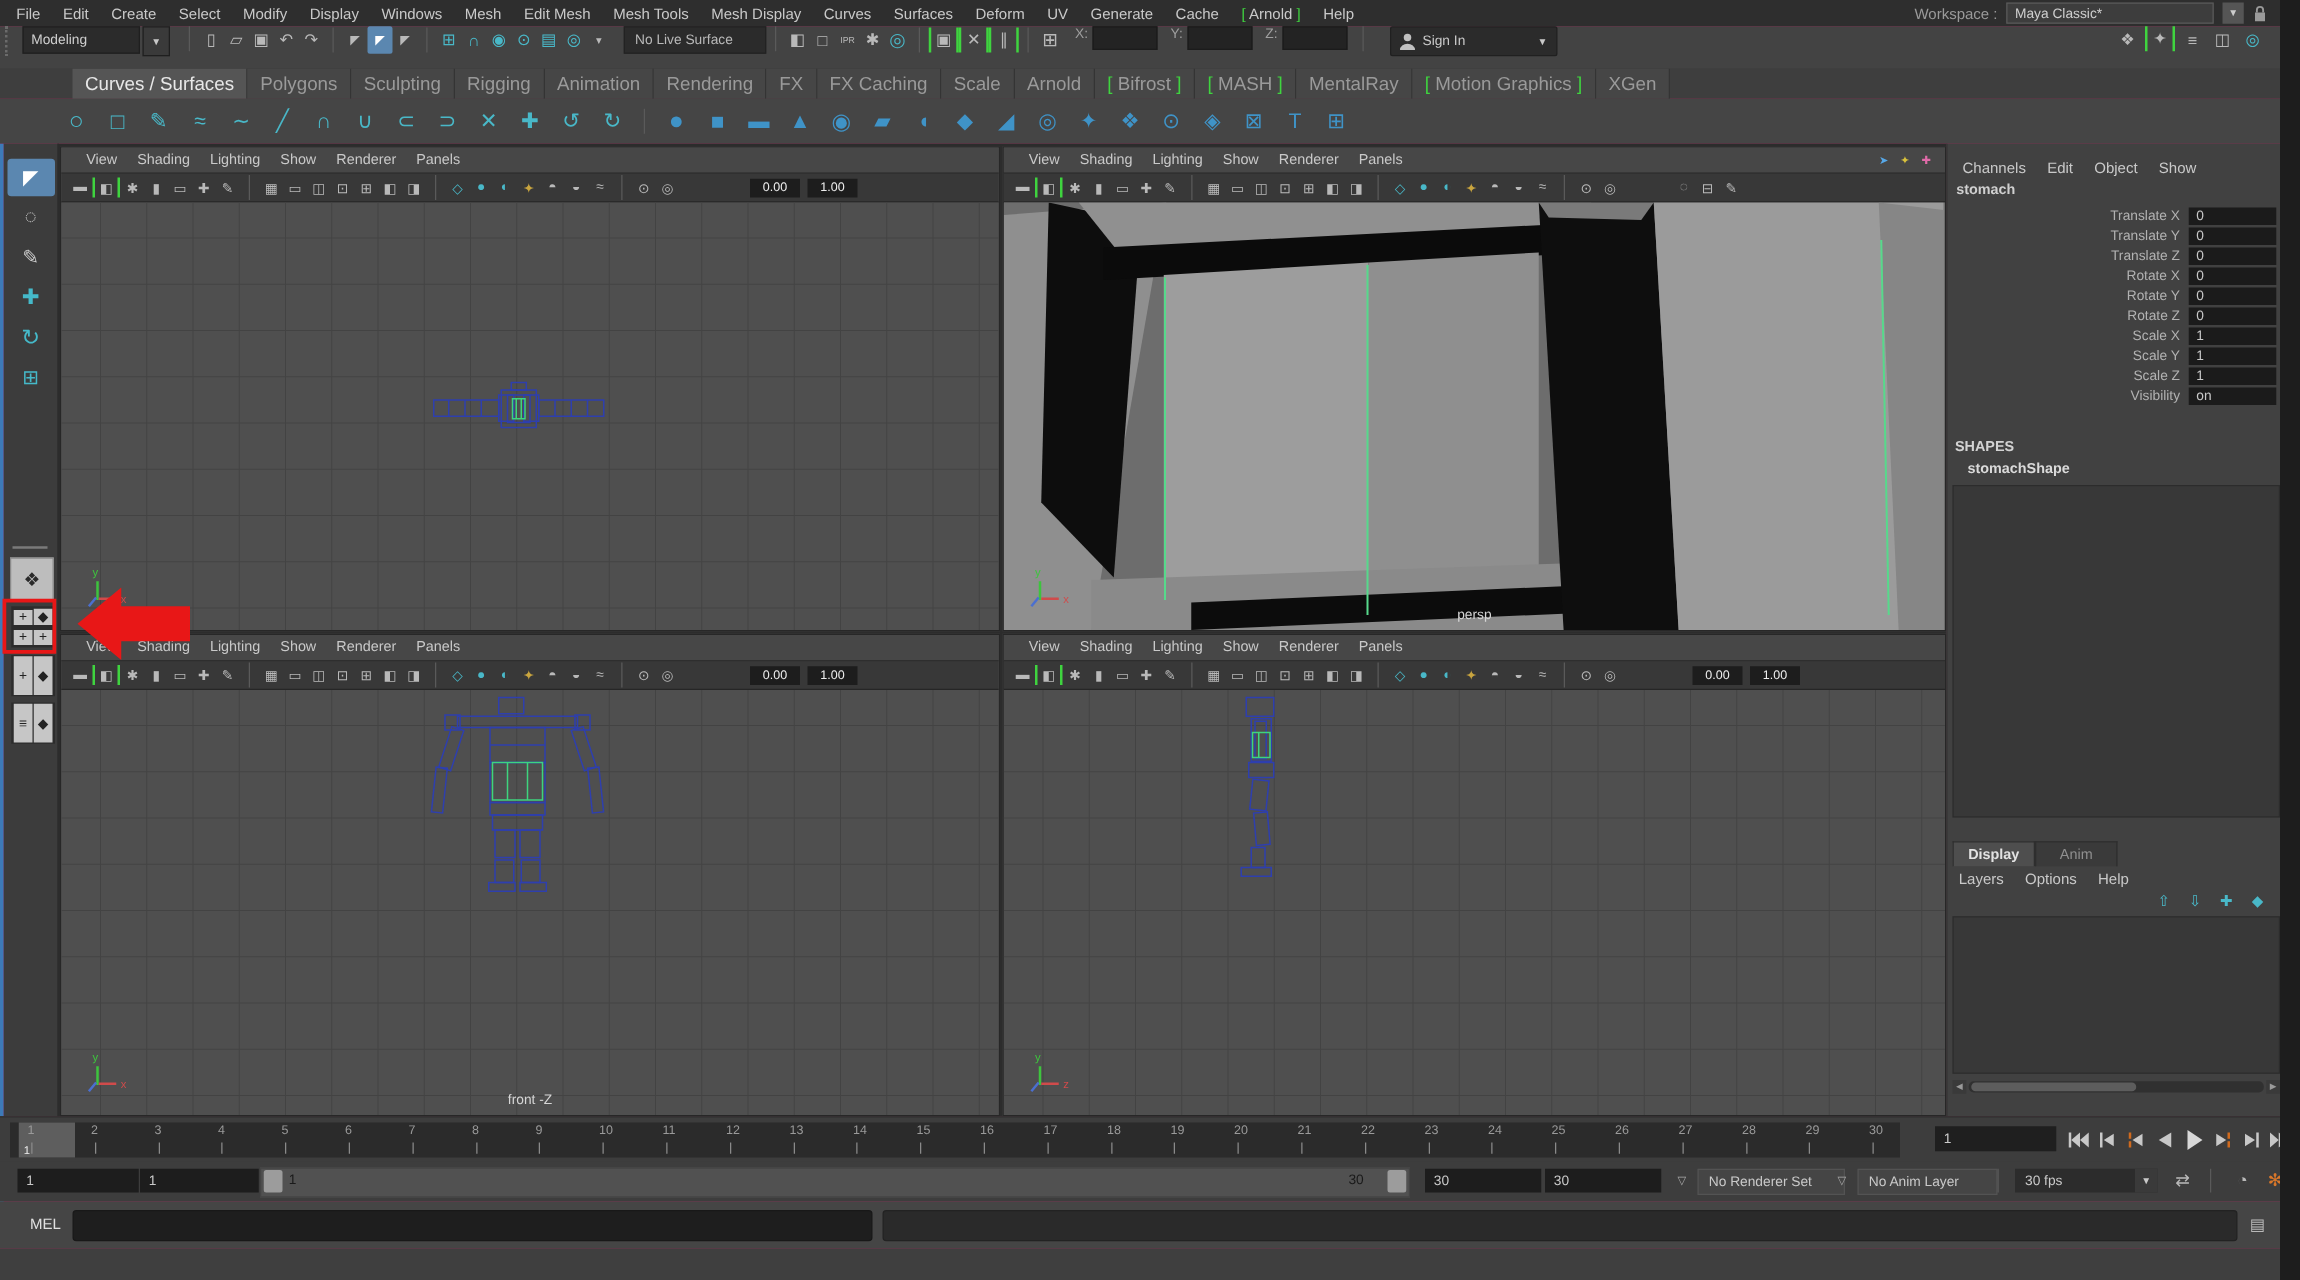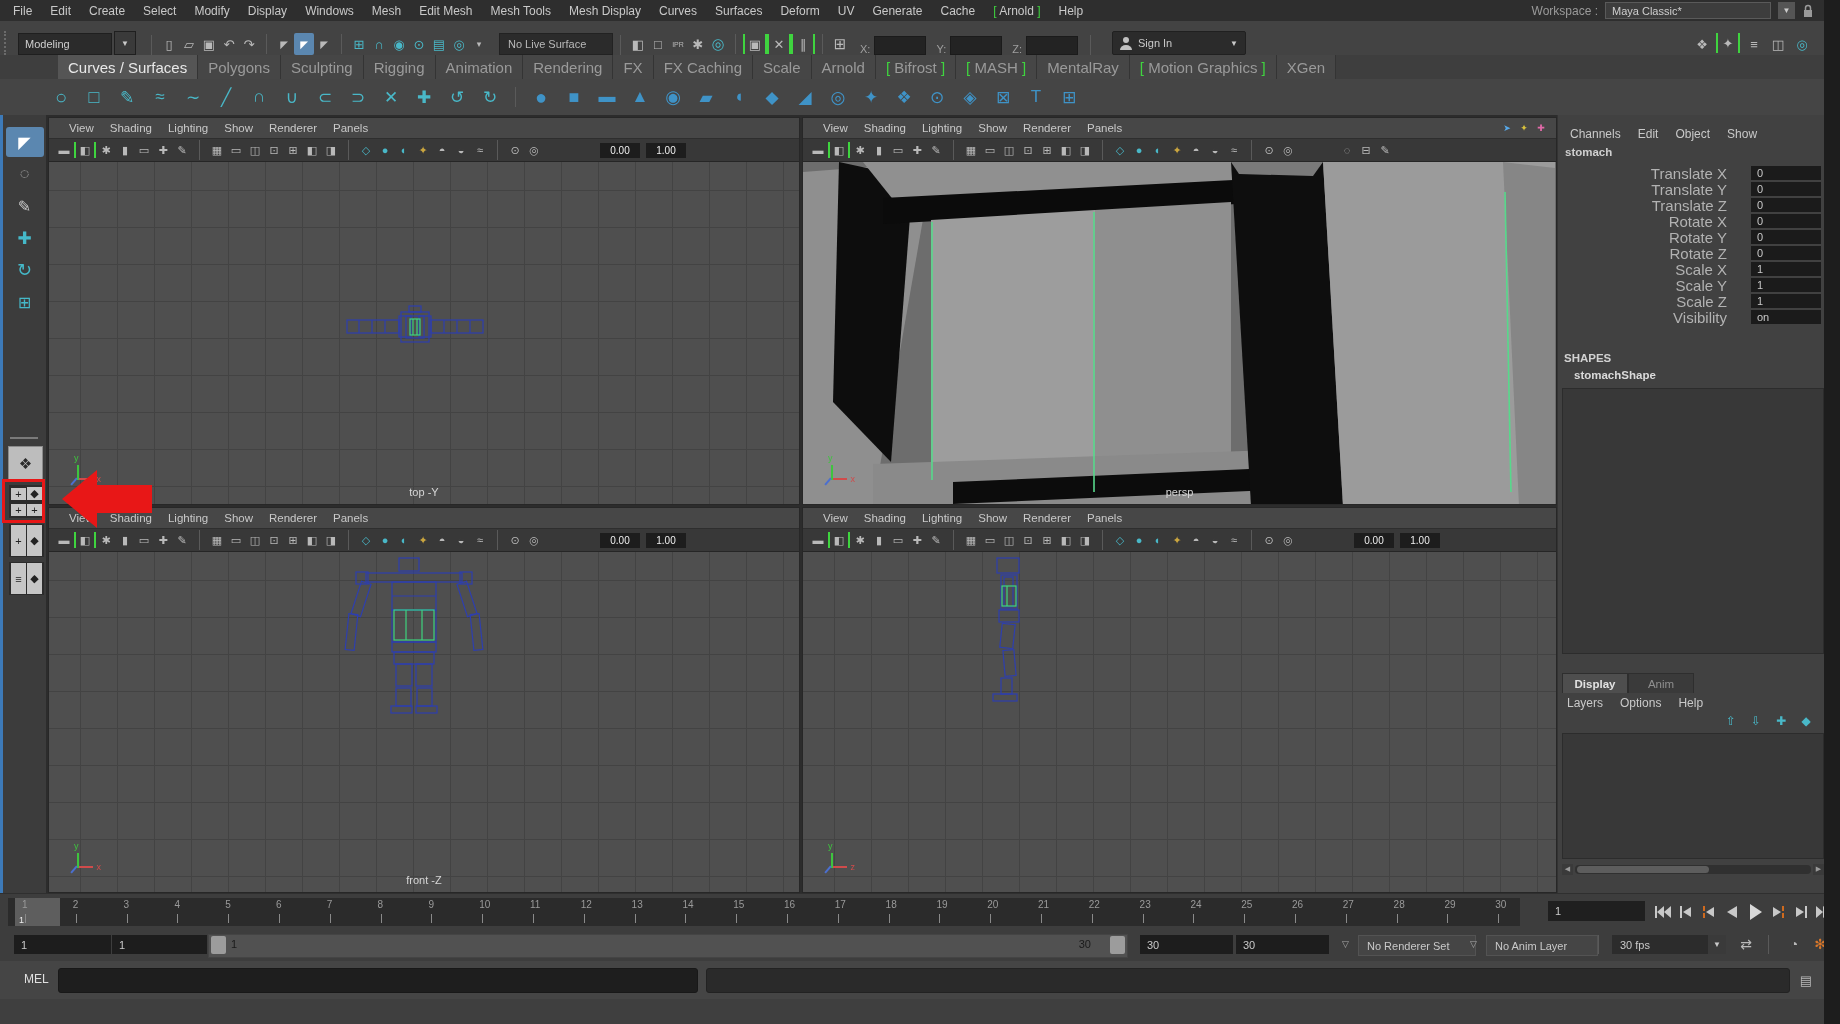--- a/index.html
+++ b/index.html
@@ -9,21 +9,21 @@
   
   .menubar{position:absolute;left:0;top:0;right:0;height:21px;background:#2e2e2e;display:flex;align-items:center;padding-left:4px}
   .mi{padding:0 9px;white-space:nowrap;color:#c9c9c9;font-size:12px}
   .grn{color:#3fd43f}
   .ws{margin-left:auto;display:flex;align-items:center;gap:7px;padding-right:10px;color:#9a9a9a}
   .ws-dd{width:152px;height:15px;background:#3d3d3d;border:1px solid #5a5a5a;color:#cfcfcf;font-size:11px;
          display:flex;align-items:center;padding:0 6px;position:relative}
   .ws-arrow{width:17px;height:17px;background:#555;display:flex;align-items:center;justify-content:center;font-size:8px;color:#ccc}
   
   .statusline{position:absolute;top:21px;left:0;right:0;height:34px;background:#434343;border-bottom:1px solid #383838;
-              display:flex;align-items:flex-end;font-size:11px}
+              display:flex;align-items:flex-start;font-size:11px}
   .grip{width:7px;height:24px;border-left:2px dotted #6b6b6b;margin:0 5px 0 4px}
   .msel{width:80px;height:20px;background:#2b2b2b;border:1px solid #1f1f1f;display:flex;align-items:center;
         padding:0 6px;color:#cfcfcf;margin-right:2px}
   .msel-arrow{width:20px;height:22px;background:#3a3a3a;border:1px solid #1f1f1f;display:flex;align-items:center;justify-content:center;font-size:8px;margin-right:8px}
   .ic{width:20px;height:22px;display:flex;align-items:center;justify-content:center;font-size:13px;color:#b9b9b9;flex:none}
   .ic.act{background:#5b87b0;border-radius:2px;color:#fff}
   .ic.grn{border-left:2px solid #3fd43f;border-right:2px solid #3fd43f;height:20px}
   .sep{width:1px;height:20px;background:#5a5a5a;margin:0 7px;flex:none}
   .darkbox{height:20px;background:#2b2b2b;border:1px solid #222;color:#b9b9b9;display:flex;align-items:center;padding:0 8px;flex:none}
   .xyz-lab{color:#9f9f9f;margin:0 4px 0 10px}
@@ -86,21 +86,21 @@
   .axis .lax{position:absolute;right:-2px;bottom:8px;color:#d04b4b;font-size:9px}
   .axis .az{position:absolute;left:8px;bottom:6px;width:2px;height:9px;background:#4b6fd0;transform:rotate(40deg)}
   .wire{position:absolute}
   
   .rpanel{position:absolute;left:1557px;top:115px;width:271px;height:778px;background:#414141;border-left:1px solid #333}
   .ch-menu{position:absolute;top:12px;left:12px;display:flex;gap:17px;font-size:11.5px;color:#c9c9c9}
   .ch-menu .mi{padding:0}
   .obj-name{position:absolute;top:31px;left:7px;font-weight:bold;color:#cfcfcf;font-size:11.5px}
   .ch-rows{position:absolute;top:50px;left:0;right:8px}
   .ch-row{display:flex;justify-content:flex-end;align-items:center;height:16px}
-  .ch-label{color:#b2b2b2;font-size:15px;margin-right:24px}
+  .ch-label{color:#b2b2b2;font-size:11px;margin-right:7px}
   .ch-val{width:64px;height:14px;background:#1b1b1b;color:#c9c9c9;font-size:11px;padding-left:6px;display:flex;align-items:center}
   .shapes{position:absolute;top:237px;left:6px;font-weight:bold;color:#d2d2d2;font-size:11.5px}
   .shape-name{position:absolute;top:254px;left:16px;font-weight:bold;color:#dadada;font-size:11.5px}
   .ch-empty{position:absolute;left:4px;right:5px;top:273px;height:264px;background:#383838;border:1px solid #2c2c2c}
   .ltabs{position:absolute;top:558px;left:4px;display:flex}
   .ltab{width:64px;height:19px;display:flex;align-items:center;justify-content:center;font-size:11.5px;
         background:#3a3a3a;color:#8f8f8f;border:1px solid #2e2e2e;border-bottom:none}
   .ltab.act{background:#4e4e4e;color:#e2e2e2;font-weight:bold}
   .lmenu{position:absolute;top:581px;left:9px;display:flex;gap:17px;font-size:11.5px}
   .lmenu .mi{padding:0}
@@ -401,21 +401,20 @@
               <line x1="72" y1="21" x2="72" y2="37"></line>
           </g>
         </svg>
         <div class="axis">
           <span class="ay"></span>
             <span class="lay">y</span>
           <span class="ax"></span>
             <span class="lax">x</span>
             <span class="az"></span>
         </div>
-        <div class="vp-label">top -Y</div>
       </div>
     </div>
 
     <div class="vp" id="vp-persp">
       <div class="vp-menu">
         <span style="display:flex">
             <span class="vmi">View</span>
             <span class="vmi">Shading</span>
             <span class="vmi">Lighting</span>
             <span class="vmi">Show</span>

